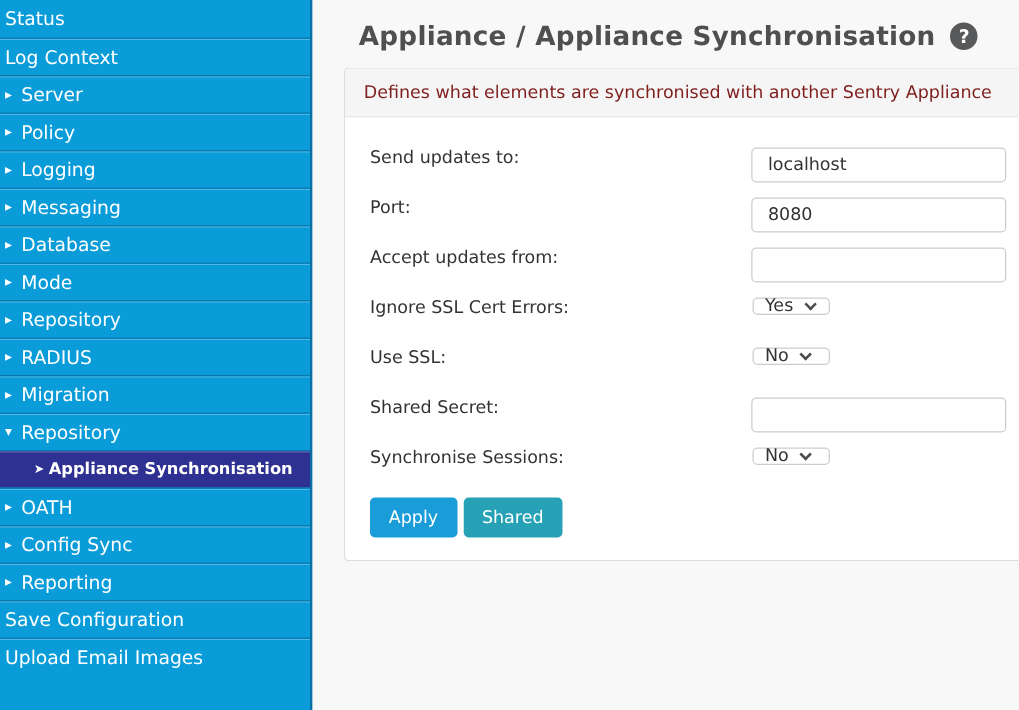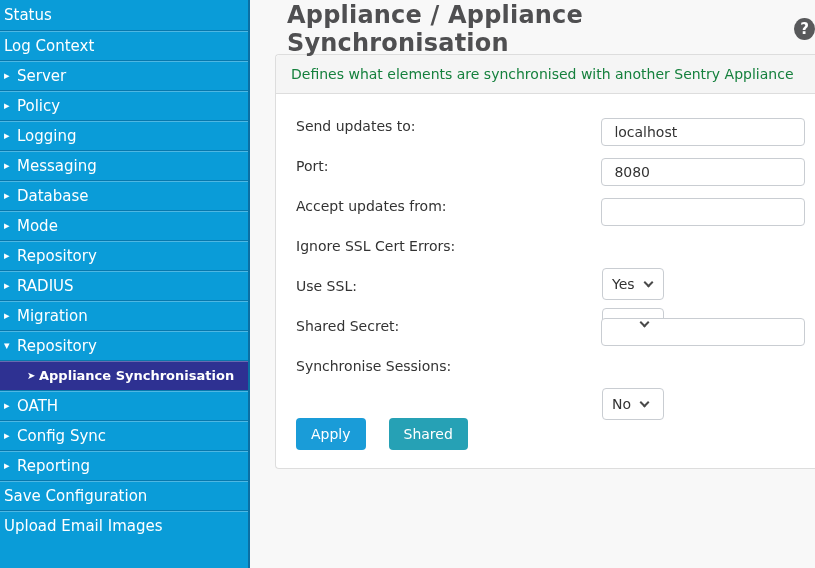--- a/index.html
+++ b/index.html
@@ -40,71 +40,71 @@
   .side-item.sub .tri { width: 12px; font-size: 10px; }
 
   
   .main { flex: 1; height: 100%; padding: 14px 0 0 25px; background: #f8f8f8; }
 
   .page-head {
     display: flex; align-items: center; gap: 12px;
     margin: 0 0 10px 12px; height: 30px;
   }
   .page-title {
-    font-size: 24px; font-weight: bold; color: #4f4f51; letter-spacing: .2px;
+    font-size: 21px; font-weight: bold; color: #4f4f51; letter-spacing: .2px;
   }
   .help-icon {
     width: 22px; height: 22px; border-radius: 50%;
     background: #58595b; color: #ffffff;
     display: inline-flex; align-items: center; justify-content: center;
     font-size: 15px; font-weight: bold; cursor: pointer;
   }
 
   .panel {
     background: #ffffff;
     border: 1px solid #dddddd;
     border-right: none;
     border-radius: 4px 0 0 4px;
     width: 540px; 
   }
   .panel-head {
     background: #f5f5f5;
     border-bottom: 1px solid #dddddd;
     border-radius: 4px 0 0 0;
     padding: 11px 15px;
-    font-size: 14px; color: #15803d;
+    font-size: 14px; color: #7f1d1d;
   }
   .panel-body { padding: 24px 10px 18px 20px; }
 
   .frow { display: flex; align-items: flex-start; height: 40px; }
   .frow .flabel { width: 306px; font-size: 14px; color: #333333; }
 
   .tinput {
     height: 28px; border: 1px solid #c9cdd2; border-radius: 4px;
     padding: 3px 12px; font-size: 14px; color: #333333;
     font-family: "DejaVu Sans", "Liberation Sans", sans-serif;
     background: #ffffff; outline: none;
   }
   .tinput.full { width: 204px; }
   .tinput.small { width: 72px; }
 
   .selectbox {
-    height: 32px; min-width: 62px;
+    height: 14px; min-width: 62px;
     border: 1px solid #c9cdd2; border-radius: 4px;
     background: #ffffff;
     display: inline-flex; align-items: center;
-    padding: 0 9px; font-size: 14px; color: #333333; cursor: pointer; margin-top: 30px;
+    padding: 0 9px; font-size: 14px; color: #333333; cursor: pointer;
   }
   .chev {
     width: 7px; height: 7px; margin-left: 10px; margin-top: -4px;
     border-right: 2px solid #4a4a4a; border-bottom: 2px solid #4a4a4a;
     transform: rotate(45deg);
   }
 
-  .btn-row { display: flex; gap: 23px; margin-top: 20px; }
+  .btn-row { display: flex; gap: 5px; }
   .btn {
     border: none; border-radius: 4px; color: #ffffff;
     font-size: 14px; padding: 8px 15px; cursor: pointer;
     font-family: "DejaVu Sans", "Liberation Sans", sans-serif;
   }
   .btn-apply { background: #1a9cd8; }
   .btn-reset { background: #26a1b5; }
 </style>
 </head>
 <body>

